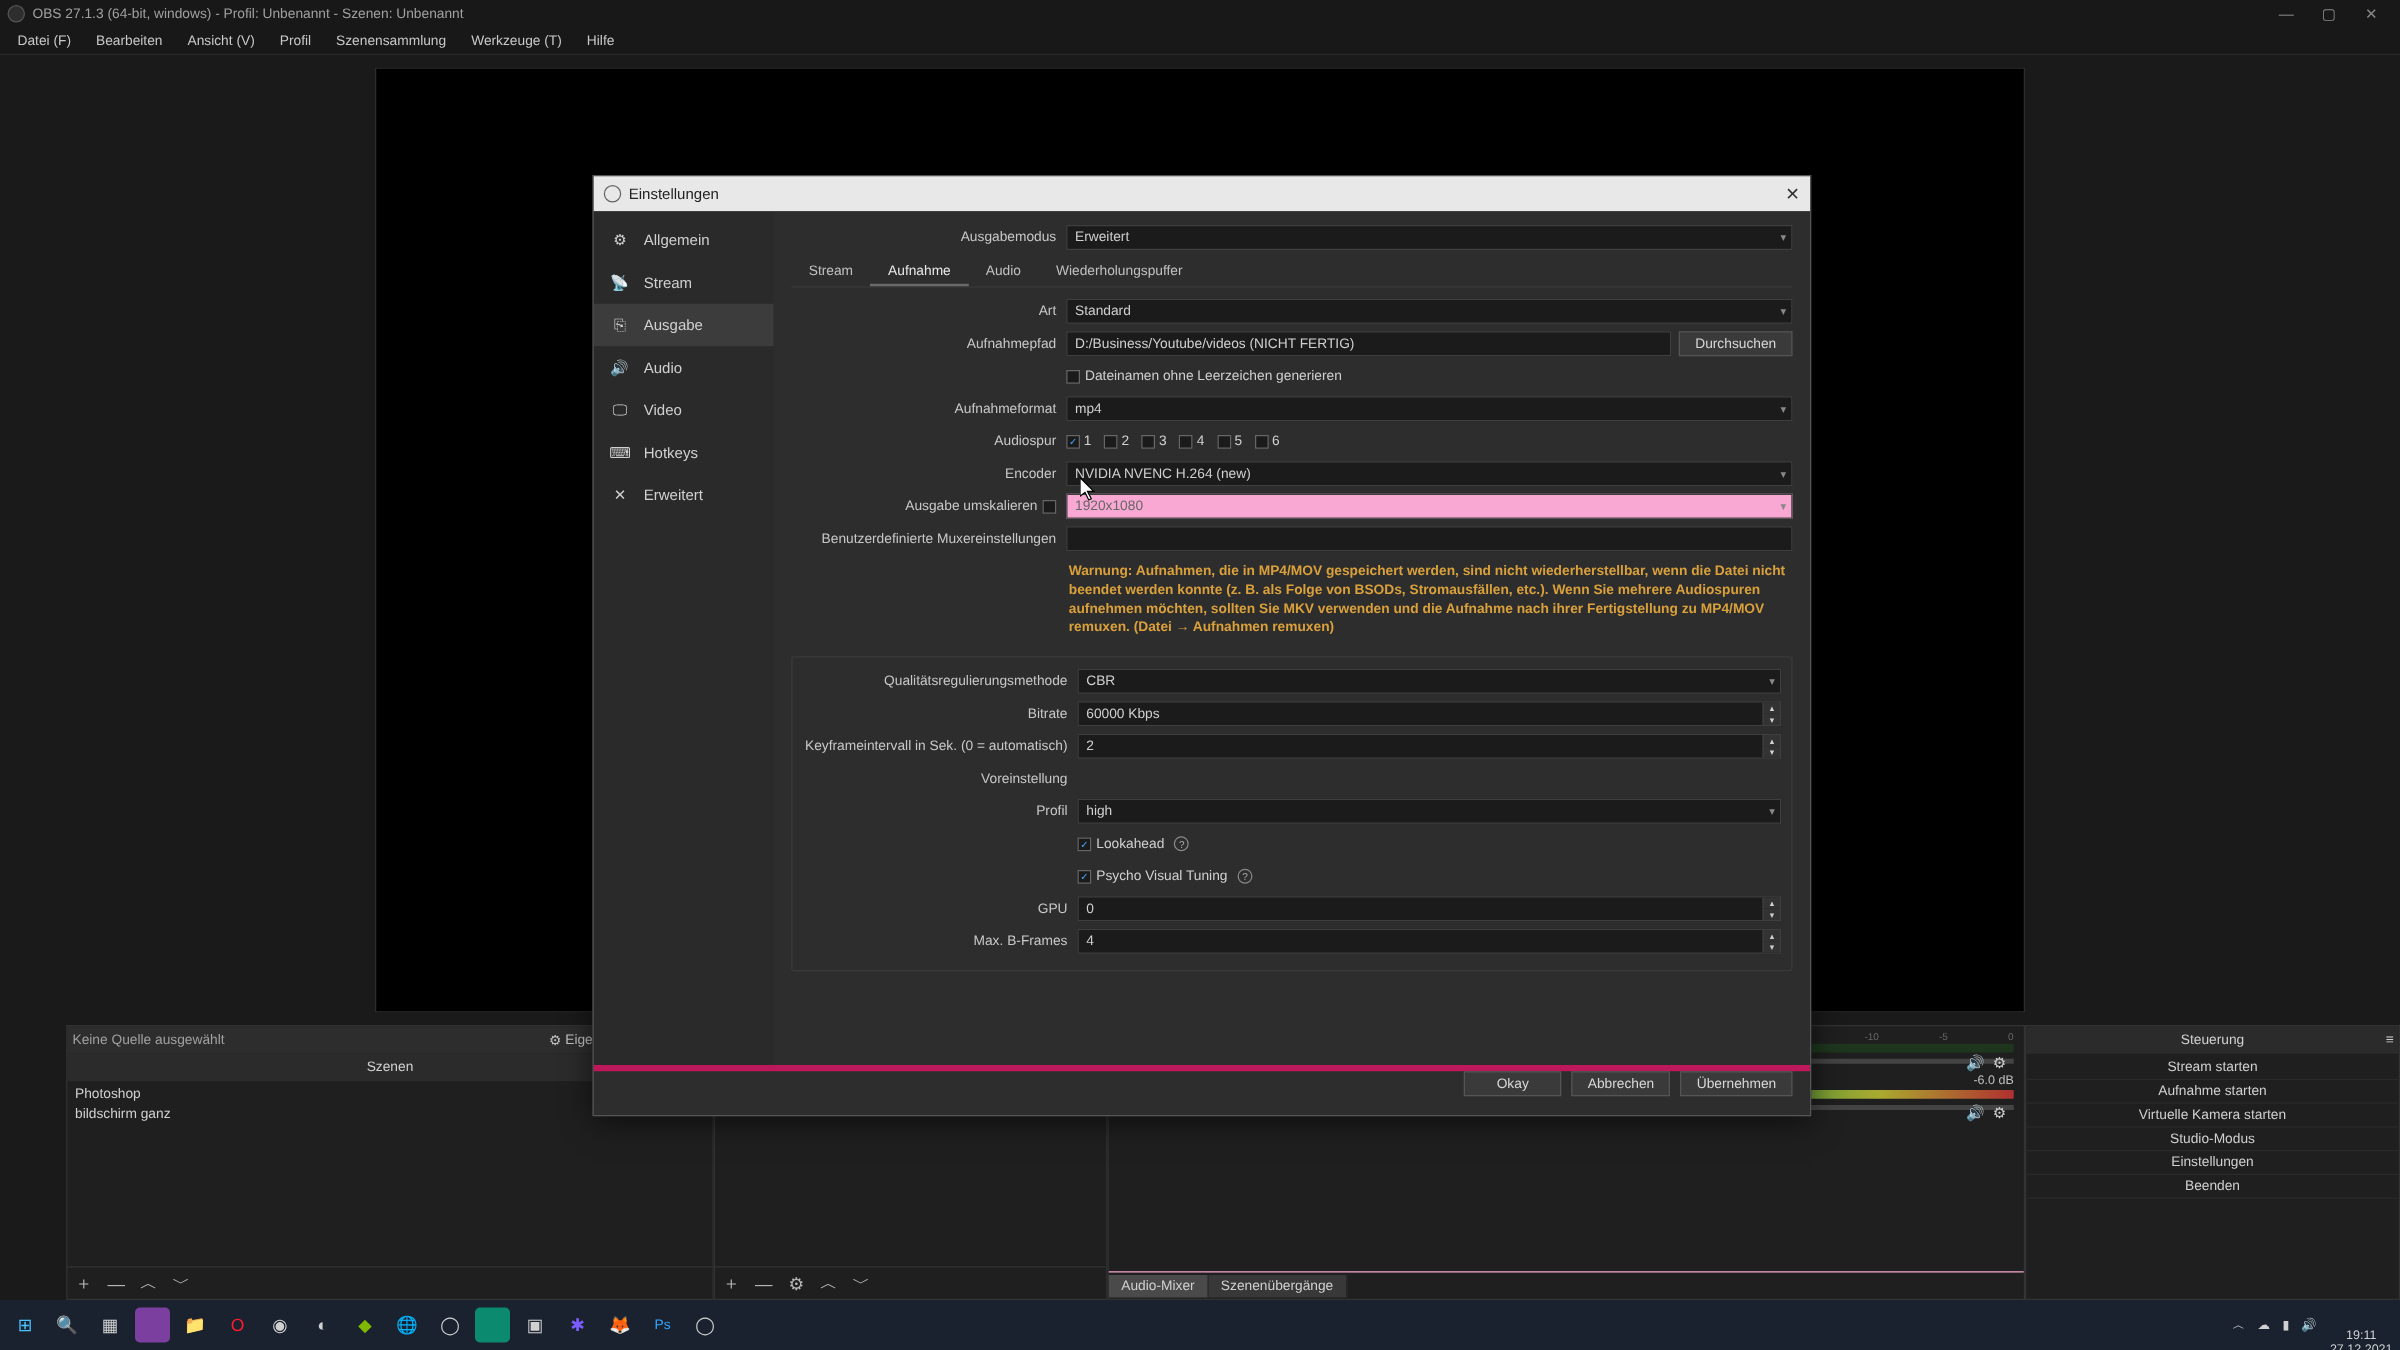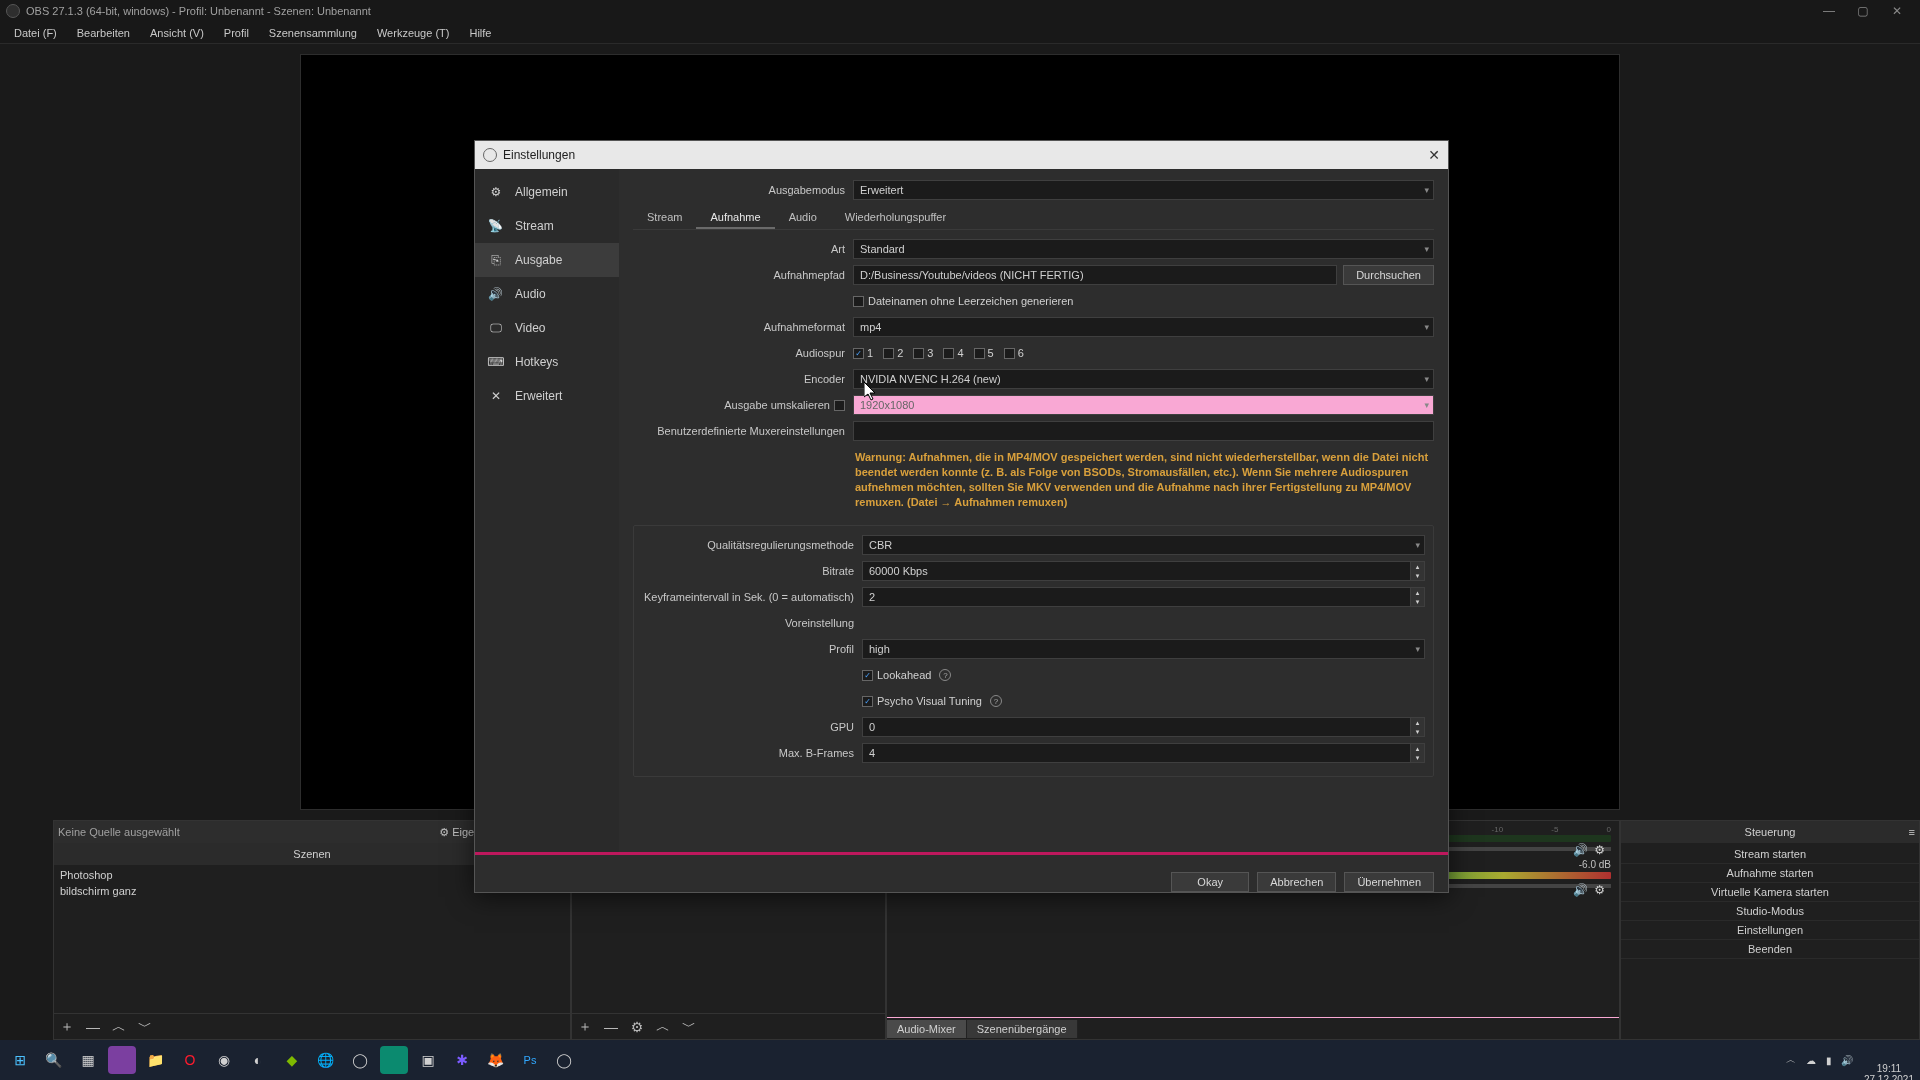--- a/index.html
+++ b/index.html
@@ -100,21 +100,21 @@
 .checkbox-row { display: flex; align-items: center; gap: 4px; font-size: 11px; }
 .cb { width: 11px; height: 11px; border: 1px solid #666; background: #1b1b1b; display: inline-flex; align-items: center; justify-content: center; font-size: 8px; color: #4aa3ff; }
 .cb.checked::after { content: "✓"; }
 .audio-tracks { display: flex; gap: 10px; align-items: center; }
 .audio-tracks .t { display: flex; align-items: center; gap: 3px; font-size: 11px; }
 
 .warning-box { color: #d9a03c; font-size: 11px; line-height: 1.35; padding: 4px 2px 10px; font-weight: bold; }
 
 .section-box { border: 1px solid #3a3a3a; border-radius: 2px; padding: 8px; margin-top: 6px; }
 
-.dlg-footer { height: 40px; display: flex; align-items: flex-end; justify-content: flex-end; gap: 8px; padding: 0 14px; border-top: 3px solid #be185d; }
+.dlg-footer { height: 40px; display: flex; align-items: flex-start; justify-content: flex-end; gap: 8px; padding: 0 14px; border-top: 5px solid #be185d; }
 .dlg-btn { min-width: 78px; justify-content: center; }
 
 .info-icon { display: inline-flex; width: 12px; height: 12px; border: 1px solid #888; border-radius: 50%; align-items: center; justify-content: center; font-size: 8px; color: #aaa; margin-left: 4px; }
 
 .cursor { position: absolute; left: 864px; top: 382px; z-index: 100; pointer-events: none; }
 </style>
 </head>
 <body>
 
 <div class="titlebar">

